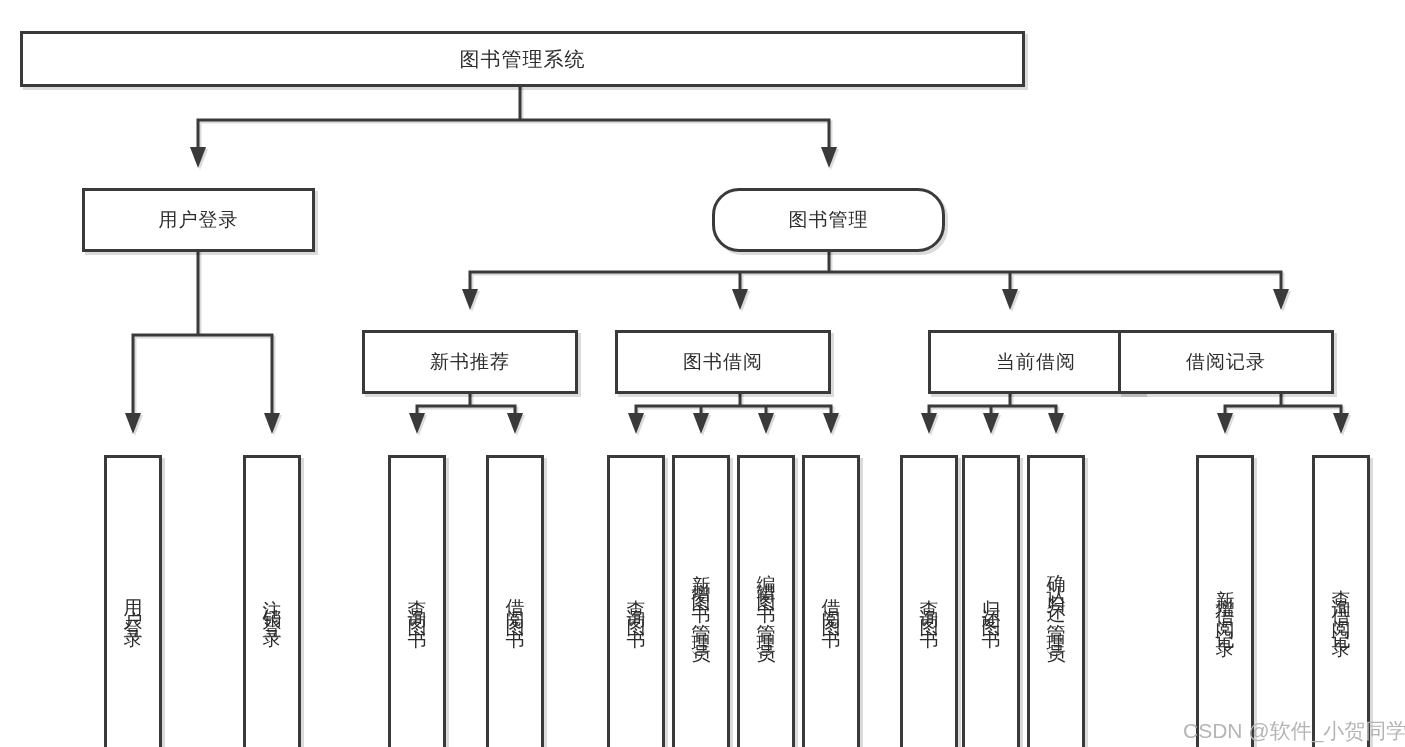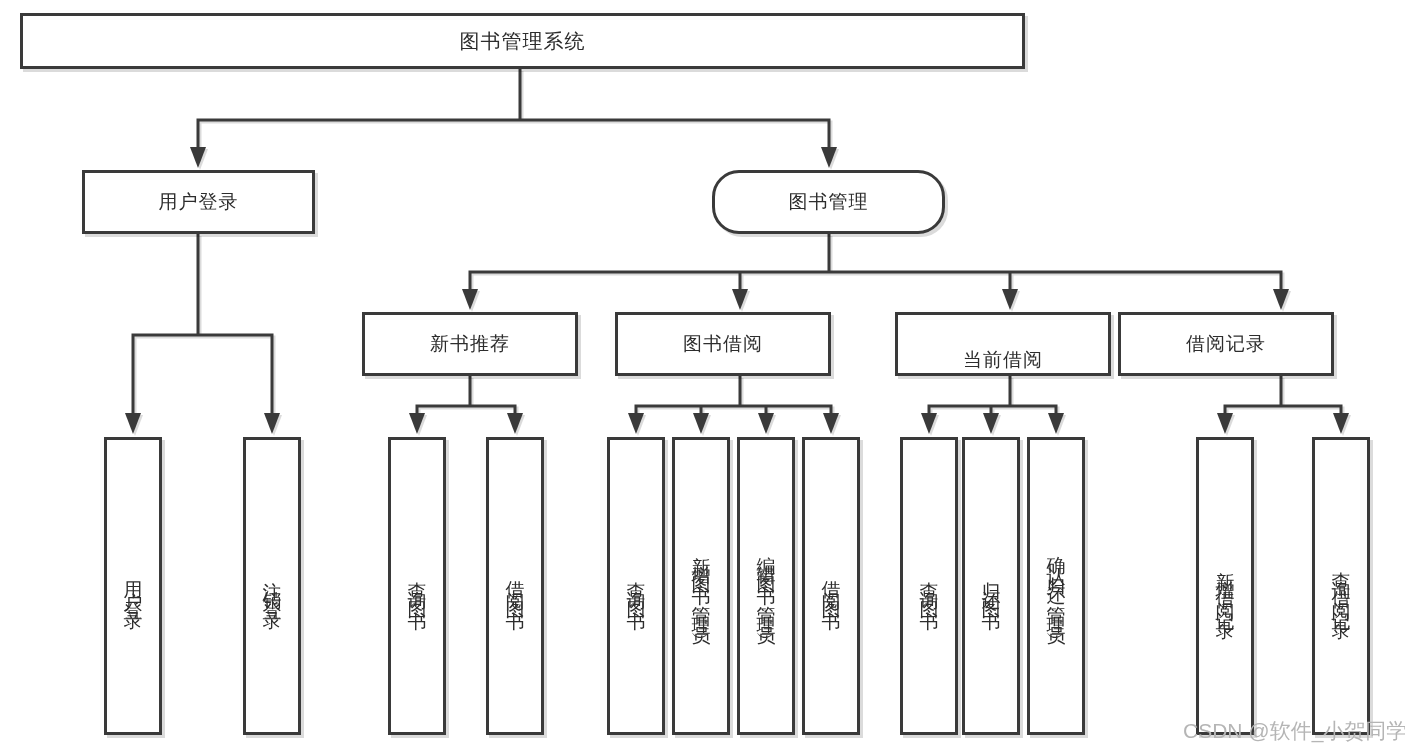--- a/index.html
+++ b/index.html
@@ -26,34 +26,35 @@
   svg.connectors path { stroke: var(--line); stroke-width: 3; fill: none; }
   svg.connectors polygon { fill: var(--line); stroke: none; }
 
   .box {
     position: absolute; z-index: 2;
     background: var(--box-fill);
     border: 3px solid var(--box-border);
     box-shadow: 3px 3px 0 rgba(0,0,0,0.14);
     display: flex; align-items: center; justify-content: center;
     color: var(--text);
+    margin-top: 18px;
   }
   .hlabel { font-size: 19px; letter-spacing: 1px; white-space: nowrap; }
 
   .root-box  { left: 20px;  top: 13px;  width: 1005px; height: 56px; }
   .root-box .hlabel { font-size: 20px; }
 
   .l2 { top: 170px; width: 233px; height: 64px; }
   .l2-user { left: 82px; }
   .l2-book { left: 712px; border-radius: 27px; }
 
   .l3 { top: 312px; width: 216px; height: 64px; }
   .l3-0 { left: 362px; }
   .l3-1 { left: 615px; }
-  .l3-2 { left: 895px; align-items: flex-end; }
+  .l3-2 { left: 928px; }
   .l3-3 { left: 1118px; }
 
   .vbox { top: 437px; width: 58px; height: 298px; }
   .vtext {
     writing-mode: vertical-rl;
     text-orientation: mixed;
     font-size: 19px;
     letter-spacing: 10px;
     white-space: nowrap;
     color: var(--text);

